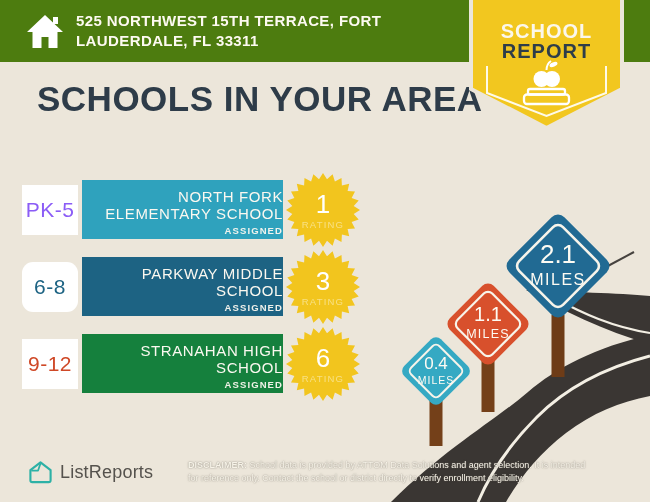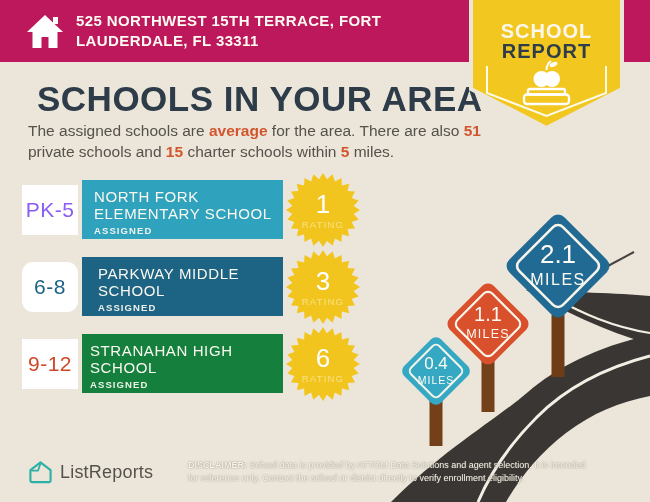--- a/index.html
+++ b/index.html
@@ -2,21 +2,21 @@
 <html><head>
 <meta charset="utf-8">
 <style>
   html,body{margin:0;padding:0;}
   .canvas{
     position:relative;width:650px;height:502px;overflow:hidden;
     background:#ECE6DA;font-family:"Liberation Sans",sans-serif;
     -webkit-font-smoothing:antialiased;
   }
   
-  .header{position:absolute;left:0;top:0;width:650px;height:62px;background:#be185d;}
+  .header{position:absolute;left:0;top:0;width:650px;height:62px;background:#4d7c0f;}
   .house-icon{position:absolute;left:25px;top:11px;}
   .address{
     position:absolute;left:76px;top:11px;width:400px;
     color:#FDFAF1;font-size:15px;line-height:20px;letter-spacing:.4px;font-weight:bold;
   }
   
   .badge{position:absolute;left:467px;top:0;width:159px;height:132px;z-index:6;}
   .badge text{font-family:"Liberation Sans",sans-serif;font-weight:bold;letter-spacing:1px;text-anchor:middle;}
   .badge .t1{fill:#FBF7EC;font-size:20px;}
   .badge .t2{fill:#2E3D49;font-size:20px;}
@@ -32,21 +32,21 @@
   .subtitle .hl{color:#D2552E;font-weight:bold;}
   
   .school-row{position:absolute;left:0;width:380px;height:59px;z-index:4;}
   .grade-box{
     position:absolute;left:22px;top:5px;width:56px;height:50px;background:#FFFFFF;
     display:flex;align-items:center;justify-content:center;
     font-size:21px;letter-spacing:.5px;
   }
   .school-bar{
     position:absolute;left:82px;top:0;width:201px;height:59px;
-    box-sizing:border-box;padding:8px 0 0 12px;color:#FBF8F0;
+    box-sizing:border-box;padding:8px 0 0 12px;color:#FBF8F0;text-align:right;
   }
   .school-name{font-size:15px;line-height:17px;letter-spacing:.6px;white-space:pre-line;}
   .school-status{font-size:9.5px;letter-spacing:1.1px;margin-top:3px;opacity:.95;font-weight:bold;}
   .star-badge{position:absolute;left:285px;top:-8px;}
   .star-num{fill:#FFFFFF;font-size:26px;text-anchor:middle;}
   .star-label{fill:#F8E084;font-size:9.5px;letter-spacing:1.2px;text-anchor:middle;}
   
   .scene{position:absolute;left:0;top:0;z-index:1;pointer-events:none;}
   .scene text{font-family:"Liberation Sans",sans-serif;text-anchor:middle;fill:#FDFBF3;}
   .sign-inner{fill:none;stroke:#F7F4EA;}
@@ -82,22 +82,20 @@
       <circle cx="74.5" cy="79" r="8" fill="#FFFFFF"></circle>
       <circle cx="85" cy="79" r="8" fill="#FFFFFF"></circle>
       <path d="M79.5,70 Q79.5,64 84,61" stroke="#FFFFFF" stroke-width="2" fill="none"></path>
       <ellipse cx="86.5" cy="64.5" rx="4.2" ry="2.2" fill="#FFFFFF" transform="rotate(-24 86.5 64.5)"></ellipse>
       <rect x="61" y="89" width="37" height="5.5" rx="2" fill="none" stroke="#FFFFFF" stroke-width="2.3"></rect>
       <rect x="57" y="94.5" width="45" height="9.5" rx="3" fill="none" stroke="#FFFFFF" stroke-width="2.3"></rect>
     </g>
   </svg>
 
   <h1 class="title">SCHOOLS IN YOUR AREA</h1>
-  <p class="subtitle"><span>The assigned schools are </span><span class="hl">average</span><span> for the area. There are also </span><span class="hl">51</span><span>
-private schools and </span><span class="hl">15</span><span> charter schools within </span><span class="hl">5</span><span> miles.</span></p>
 
   <svg class="scene" width="650" height="502" viewBox="0 0 650 502">
     <path d="M606,267 L634,252" stroke="#46423E" stroke-width="2"></path>
     <path d="M526,290 C570,292 618,293 650,296 L650,344 C604,331 562,310 526,290 Z" fill="#3A3633"></path>
     <path d="M650,333 C612,327 582,313 556,299" stroke="#F3EFE4" stroke-width="2.2" fill="none"></path>
     <path d="M650,335 C596,347 556,368 528,392 C494,421 446,448 391,502 L506,502 C521,476 541,452 566,433 C592,413 620,402 650,396 Z" fill="#3A3633"></path>
     <path d="M650,356 C600,369 562,392 537,417 C515,439 492,469 478,502" stroke="#F3EFE4" stroke-width="3" fill="none"></path>
 
     <rect x="429.5" y="400" width="13" height="46" fill="#744019"></rect>
     <rect x="481.5" y="358" width="13" height="54" fill="#744019"></rect>

